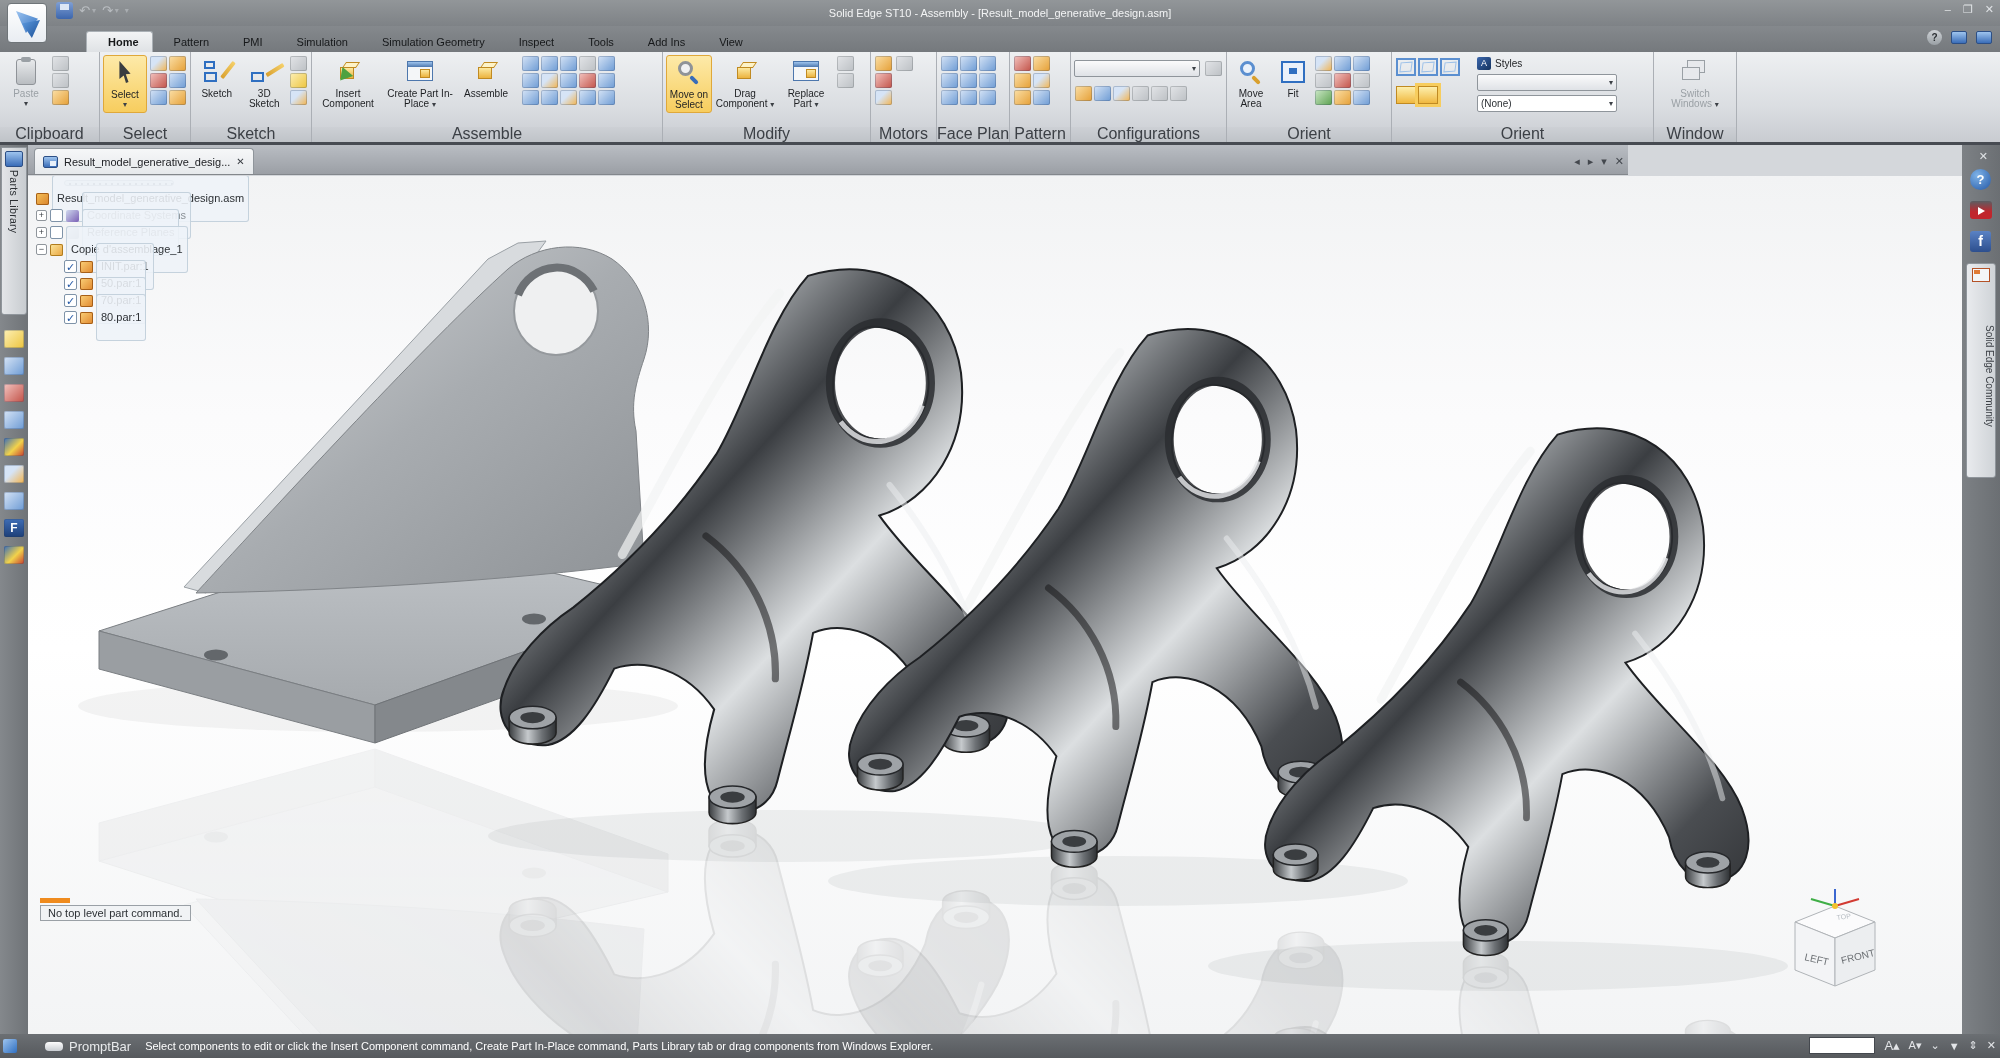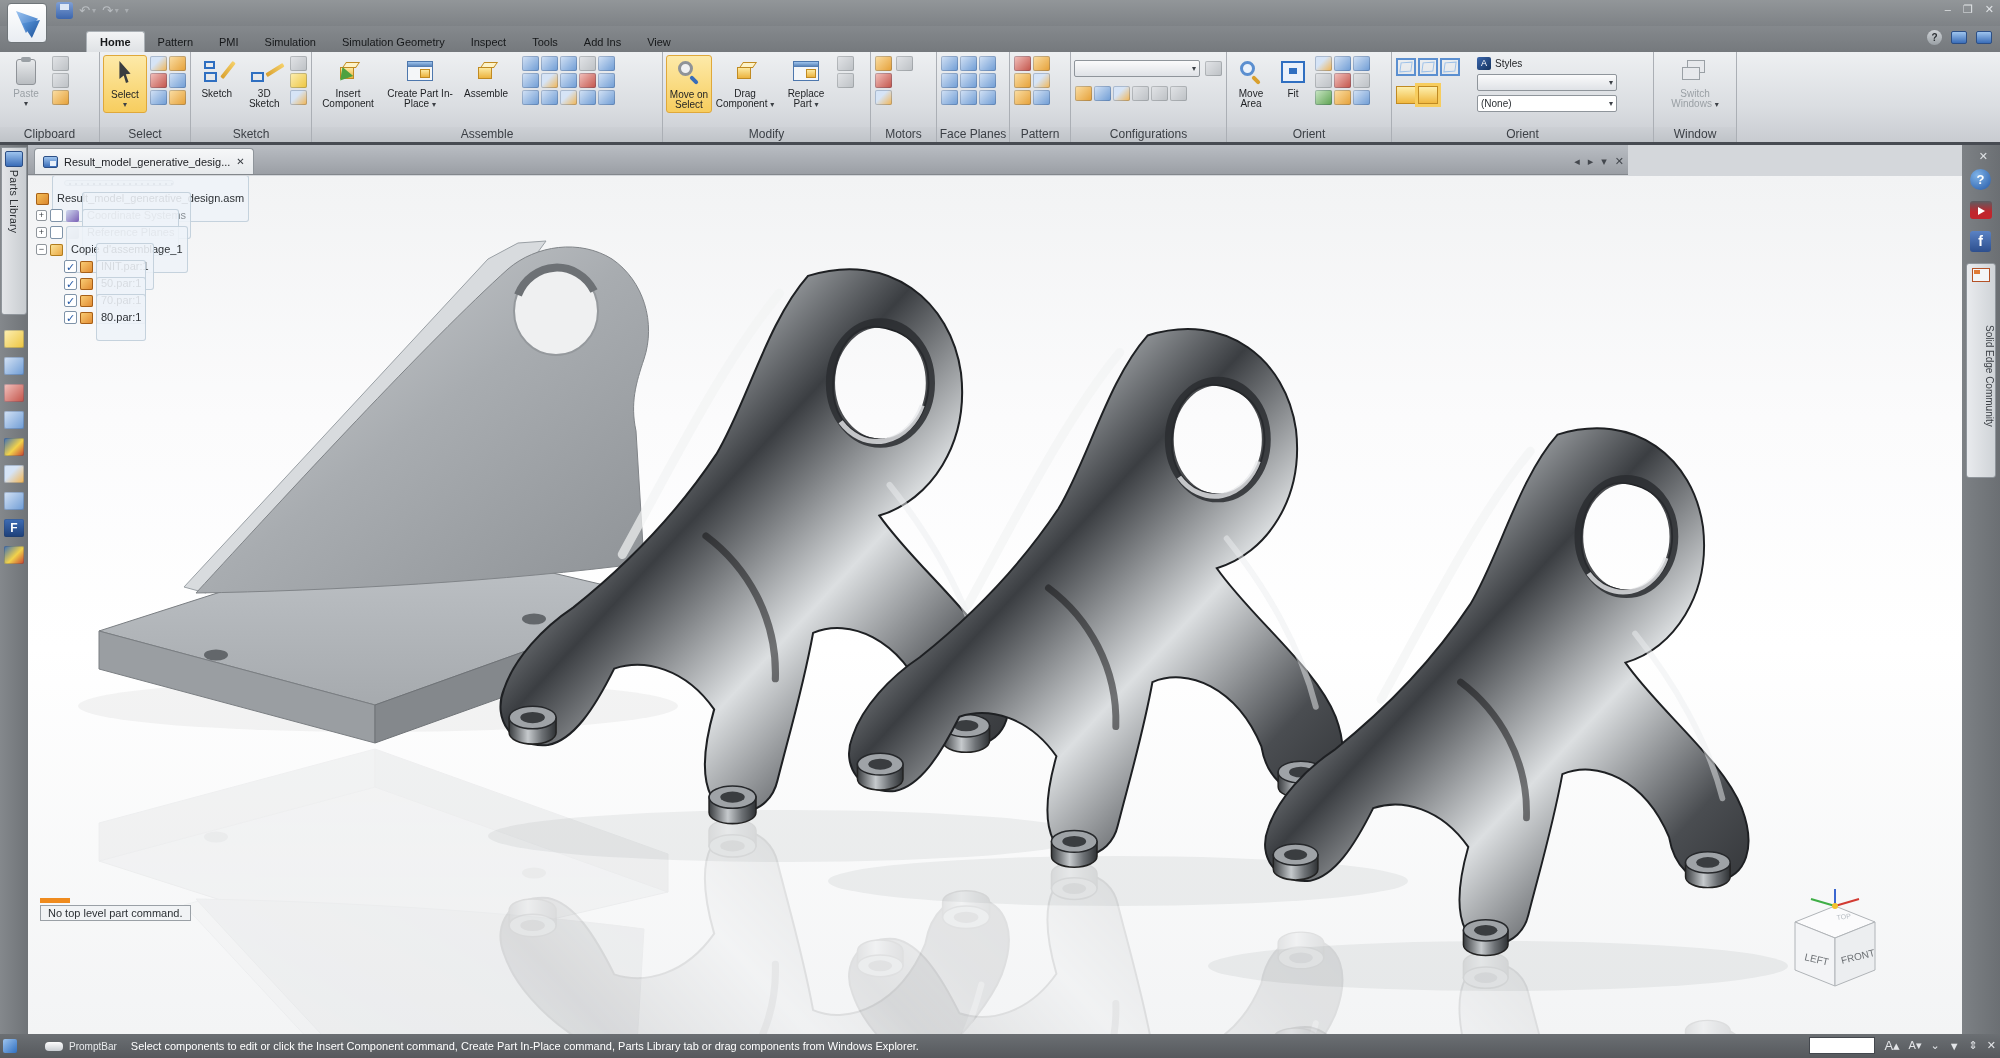--- a/index.html
+++ b/index.html
@@ -21,34 +21,34 @@
   .disk::after{ content:""; position:absolute; left:4px; top:2px; width:9px; height:6px; background:#dce6f5; }
   .undoredo { color:#b9bdc1; font-size:13px; display:flex; gap:2px; align-items:center; }
   .undoredo .caret { font-size:8px; color:#a9adb1; }
   .title-text { width:100%; text-align:center; color:#f3f4f5; font-size:11px; }
   .winbtns { position:absolute; right:6px; top:3px; display:flex; gap:12px; color:#dfe2e5; font-size:11px; }
   .winbtns span{ cursor:default; }
 
   
   .tabrow { position:absolute; left:0; top:26px; width:2000px; height:26px;
     background:linear-gradient(#85898d,#75797d); display:flex; align-items:flex-end; padding-left:86px; }
-  .rtab { padding:4px 13px 4px 13px; font-size:11px; color:#16181a; cursor:pointer; }
+  .rtab { padding:4px 13px 4px 21px; font-size:11px; color:#16181a; cursor:pointer; }
   .rtab.active { background:linear-gradient(#f3f4f5,#dfe2e5); border:1px solid #aab0b5; border-bottom:none;
     border-radius:3px 3px 0 0; font-weight:bold; }
   .tabrow-right { position:absolute; right:8px; top:30px; display:flex; gap:9px; align-items:center; }
   .helpdot { width:15px; height:15px; border-radius:50%; background:linear-gradient(#cfd3d7,#9aa0a5);
     color:#2c3034; font-size:10px; font-weight:bold; text-align:center; line-height:15px; }
   .paneico { width:16px; height:13px; background:linear-gradient(#9ec4ee,#3a6db8); border:1px solid #2c4f86; border-radius:2px; }
 
   
   .ribbon { position:absolute; left:0; top:52px; width:2000px; height:93px;
     background:linear-gradient(#eef0f2,#dadde1 62%,#c9ccd1); border-bottom:3px solid #474b52; display:flex; }
   .rgroup { position:relative; height:90px; border-right:1px solid #abafb5; display:flex; flex-direction:column; }
   .rg-body { flex:1; display:flex; align-items:flex-start; padding:3px 3px 0 3px; gap:2px; }
-  .rg-label { height:15px; font-size:12px; color:#3c4046; text-align:center; line-height:14px;
+  .rg-label { height:15px; font-size:16px; color:#3c4046; text-align:center; line-height:14px;
     background:linear-gradient(#cdd0d5,#bfc3c8); white-space:nowrap; overflow:hidden; }
   .bb { display:flex; flex-direction:column; align-items:center; width:56px; padding:2px 1px;
     font-size:10px; line-height:10px; color:#1d1f22; text-align:center; border-radius:3px; cursor:pointer; }
   .bb .bbi { width:30px; height:30px; margin-bottom:2px; position:relative; }
   .bb.sel { background:linear-gradient(#fdeaa9,#f7cd5e); border:1px solid #dfa83a; }
   .bb.dis { color:#9aa0a5; }
   .narrow { width:46px; }
   .caret { font-size:8px; color:#3c4046; }
   .sic { width:17px; height:15px; border-radius:2px; display:inline-block; margin:1px;
     box-shadow:inset 0 0 0 1px rgba(40,60,90,.25); cursor:pointer; }
@@ -166,21 +166,21 @@
   .nosel .obar { width:30px; height:5px; background:#ef8b1e; margin-bottom:2px; }
   .nosel .box { background:#f1f3f5; border:1px solid #9aa0a6; font-size:11px; color:#2c3034; padding:1px 7px; }
 
   .viewcube { position:absolute; right:70px; bottom:40px; }
 
   
   .statusbar { position:absolute; left:0; top:1034px; width:2000px; height:24px;
     background:linear-gradient(#6b6f73,#56595d); display:flex; align-items:center; color:#fff; }
   .sb-appico { width:14px; height:14px; margin-left:3px; background:linear-gradient(135deg,#9ec4ee,#2f6fc1); border-radius:2px; }
   .sb-promptico { width:18px; height:9px; margin-left:28px; background:linear-gradient(#fdfdfd,#c9cdd2); border-radius:4px; }
-  .sb-promptlabel { margin-left:6px; font-size:10px; color:#e8eaec; }
+  .sb-promptlabel { margin-left:6px; font-size:13px; color:#e8eaec; }
   .sb-msg { margin-left:14px; font-size:11px; color:#fff; }
   .sb-right { position:absolute; right:4px; top:3px; display:flex; align-items:center; gap:9px; }
   .sb-input { width:66px; height:17px; background:#fff; border:1px solid #44484e; }
   .sb-ic { color:#e3e5e8; font-size:11px; cursor:pointer; }
 </style>
 </head>
 <body>
 
 <div class="app">
 
@@ -196,20 +196,21 @@
           <span class="caret">▾</span>
         </span>
       <span class="undoredo">
           <span>↷</span>
           <span class="caret">▾</span>
         </span>
       <span class="undoredo">
           <span class="caret">▾</span>
         </span>
     </div>
+    <div class="title-text">Solid Edge ST10 - Assembly - [Result_model_generative_design.asm]</div>
     <div class="winbtns">
       <span>–</span>
       <span>❐</span>
       <span>✕</span>
     </div>
   </div>
 
   <div class="tabrow">
     <div class="rtab active">Home</div>
     <div class="rtab">Pattern</div>

